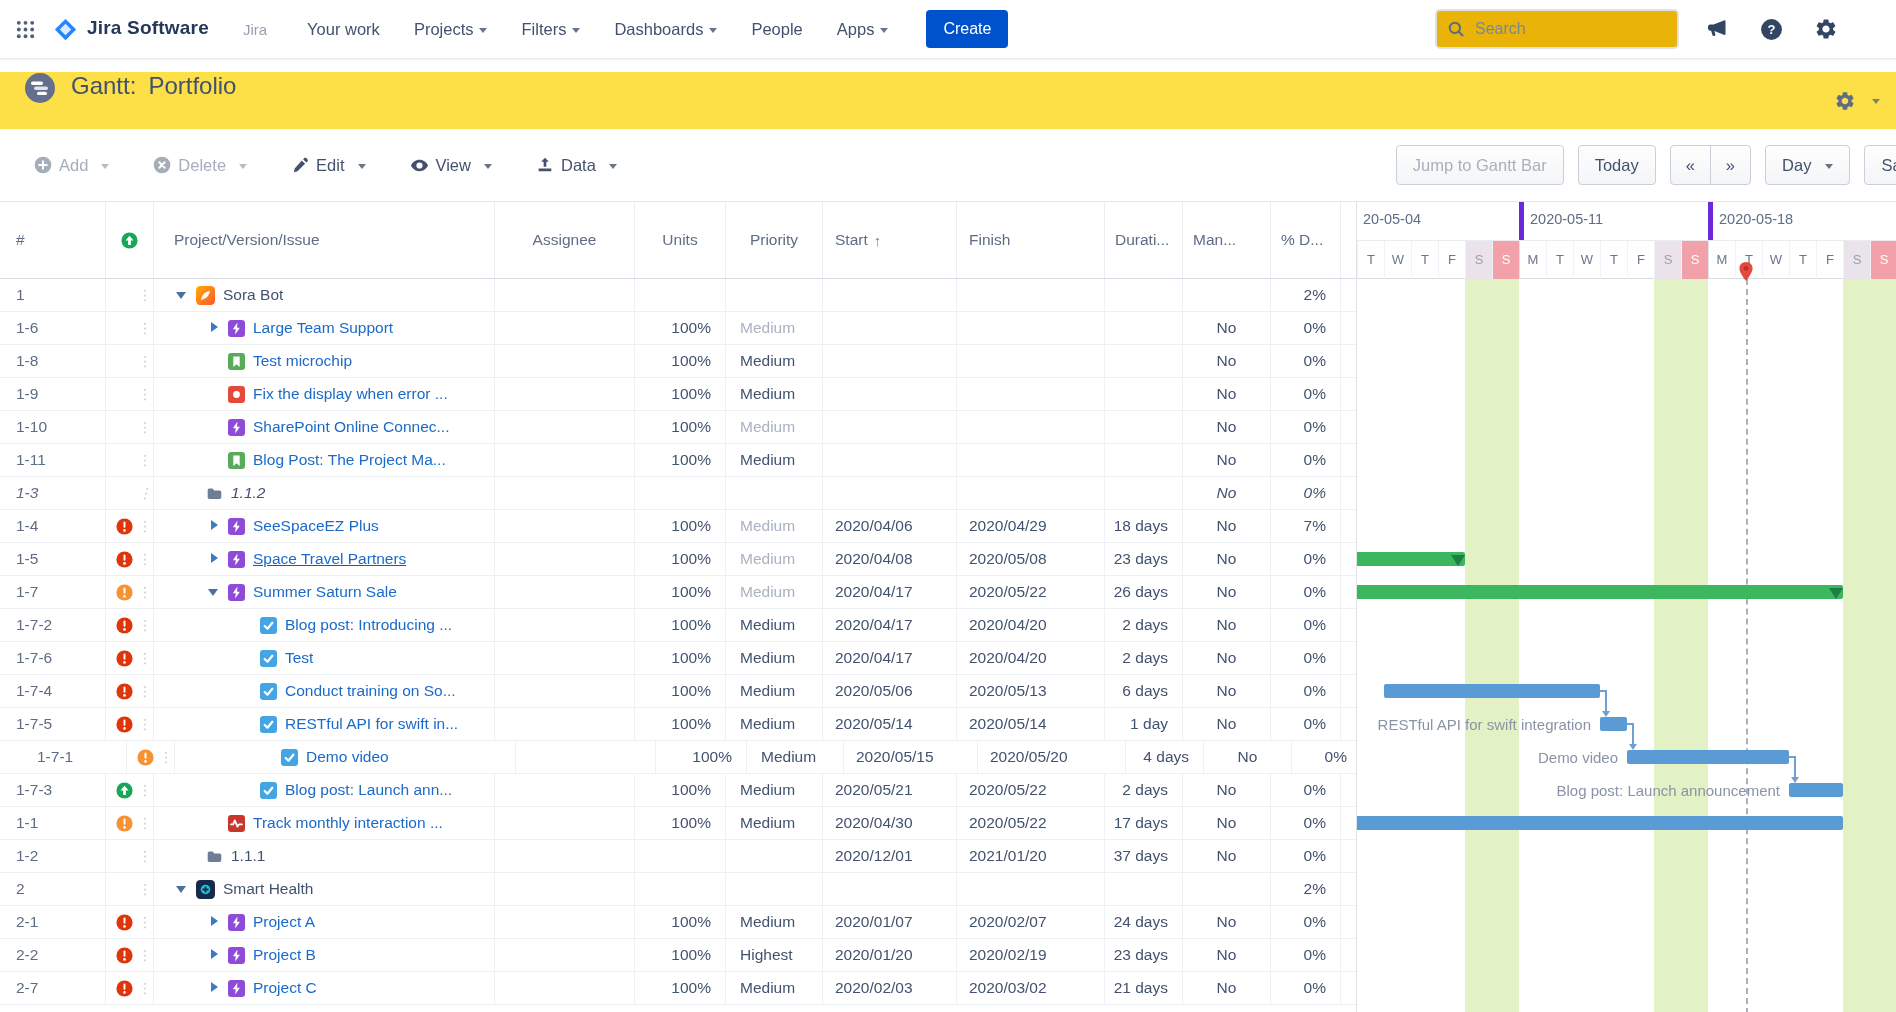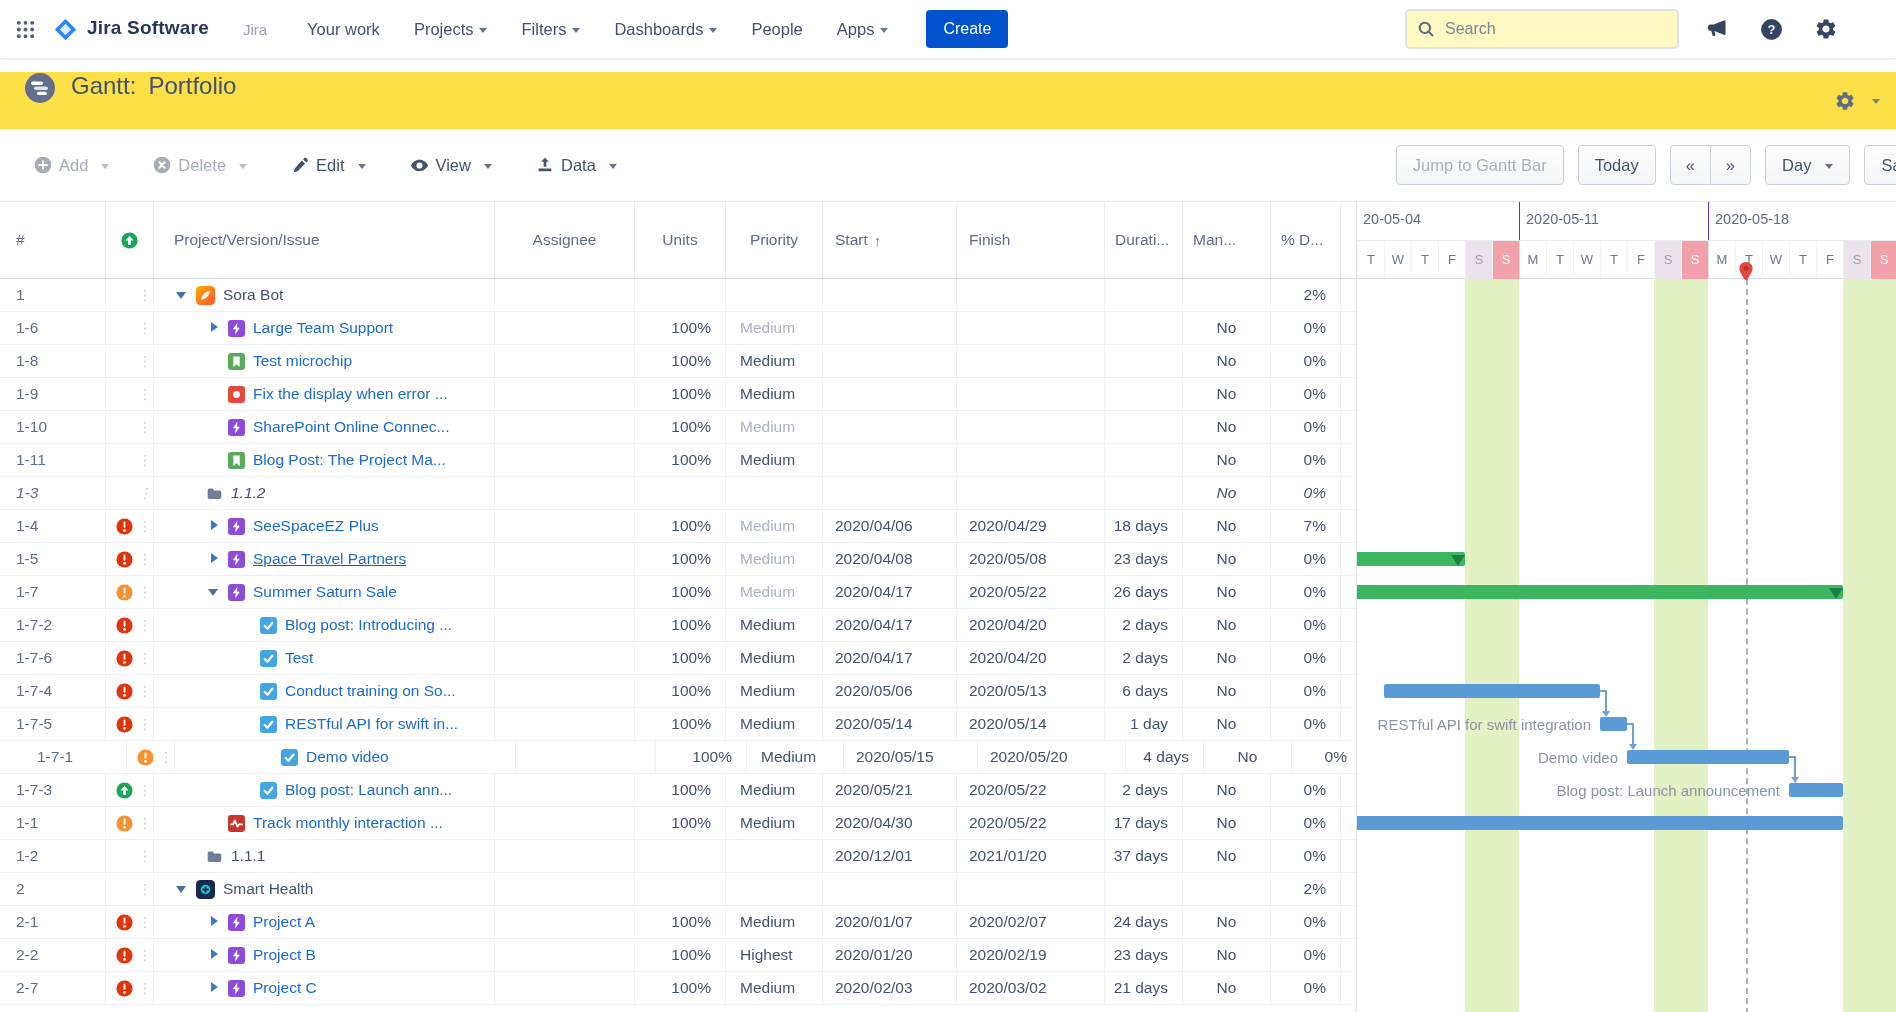--- a/index.html
+++ b/index.html
@@ -14,22 +14,22 @@
   .logo{display:flex;align-items:flex-start;margin-left:16px;gap:9px;}
   .product{font-size:19px;font-weight:600;color:#253858;letter-spacing:.2px;}
   .site-label{font-size:15px;color:#97A0AF;margin-left:34px;}
   .primary-nav{display:flex;align-items:center;gap:34px;margin-left:40px;}
   .nav-item{display:flex;align-items:center;font-size:16.5px;color:#42526E;cursor:pointer;white-space:nowrap;}
   .caret{width:0;height:0;border-left:4.5px solid transparent;border-right:4.5px solid transparent;
     border-top:5px solid currentColor;display:inline-block;margin-left:6px;transform:translateY(1px);opacity:.8;}
   .create-btn{margin-left:38px;background:#0052CC;color:#fff;font-size:16px;height:38px;padding:0 17px;
     border-radius:4px;border:none;display:flex;align-items:center;cursor:pointer;font-family:inherit;}
   .nav-spacer{flex:1;}
-  .search-box{width:274px;height:40px;border:2px solid #DFE1E6;border-radius:5px;display:flex;align-items:center;
-    padding:0 10px;gap:8px;box-sizing:border-box;background:#fef9c3;}
+  .search-box{width:244px;height:40px;border:2px solid #DFE1E6;border-radius:5px;display:flex;align-items:center;
+    padding:0 10px;gap:8px;box-sizing:border-box;background:#eab308;}
   .search-box input{border:none;outline:none;font-size:16px;flex:1;min-width:0;font-family:inherit;color:#344563;background:transparent;}
   .search-box input::placeholder{color:#7A869A;}
   .nav-icons{display:flex;align-items:center;gap:30px;margin:0 58px 0 26px;}
   
   .band-gap{height:13px;background:#fff;}
   .page-header{height:57px;background:#fde047;display:flex;padding:0 10px 0 24px;}
   .page-title{font-size:24px;color:#42526E;margin-left:15px;display:flex;}
   .page-title .tname{margin-left:12px;}
   .ph-right{margin-left:auto;display:flex;align-items:center;gap:10px;padding-right:6px;color:#5E6C84;}
   
@@ -78,21 +78,21 @@
   .c-priority{padding-left:14px;}
   .c-priority.muted{color:#A9B2C0;}
   .c-start,.c-finish{padding-left:12px;}
   .c-duration{justify-content:flex-end;padding-right:14px;}
   .c-manual{justify-content:center;}
   .c-pct{justify-content:flex-end;padding-right:14px;}
   
   .gantt-panel{flex:1;border-left:1px solid #DFE1E6;position:relative;overflow:hidden;display:flex;flex-direction:column;background:#fff;}
   .gantt-header{height:77px;box-sizing:border-box;border-bottom:1px solid #D5DBE2;flex:none;}
   .gweek-row{display:flex;height:38px;border-bottom:1px solid #E8ECEF;}
-  .gweek{box-sizing:border-box;border-left:1px solid #6d28d9;font-size:14.5px;color:#5E6C84;
+  .gweek{box-sizing:border-box;border-left:5px solid #6d28d9;font-size:14.5px;color:#5E6C84;
     padding:9px 0 0 6px;overflow:hidden;white-space:nowrap;flex:none;}
   .gweek.first{border-left:none;}
   .gday-row{display:flex;height:38px;}
   .gday{width:27px;flex:none;box-sizing:border-box;border-left:1px solid #F0F2F5;text-align:center;
     line-height:38px;font-size:13px;color:#6B778C;}
   .gday.wstart{border-left-color:#DFE3E8;}
   .gday.sat{background:#EBE3EB;color:#98A1AF;}
   .gday.sun{background:#F2A1AA;color:#fff;}
   .gantt-body{position:relative;flex:1;overflow:hidden;}
   .wkband{position:absolute;top:0;bottom:0;background:#E3F2C5;z-index:0;}

